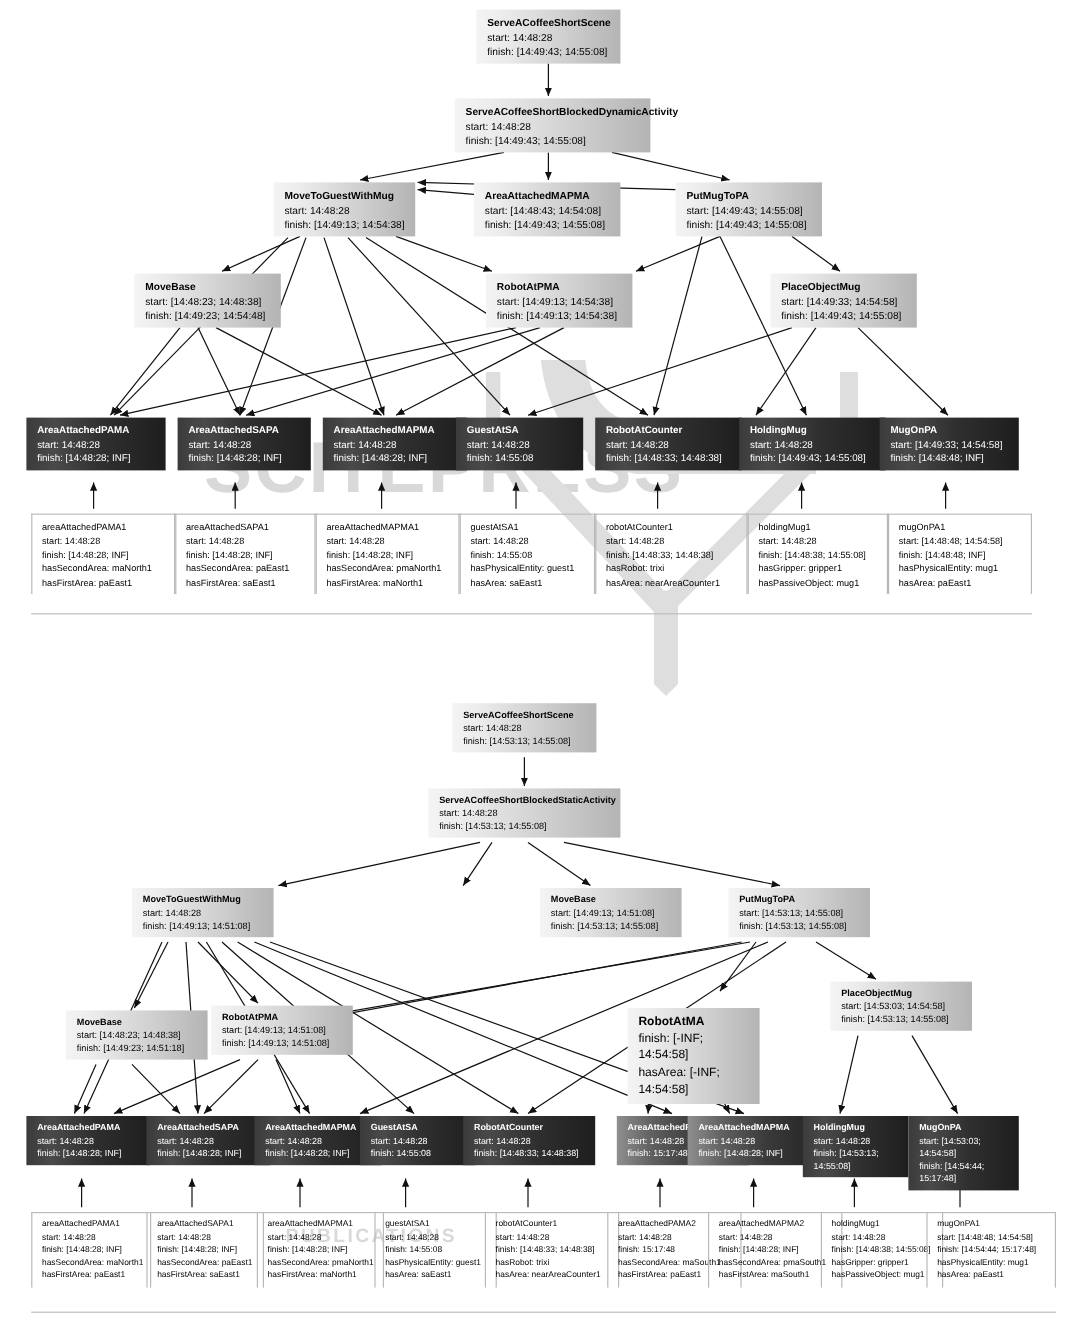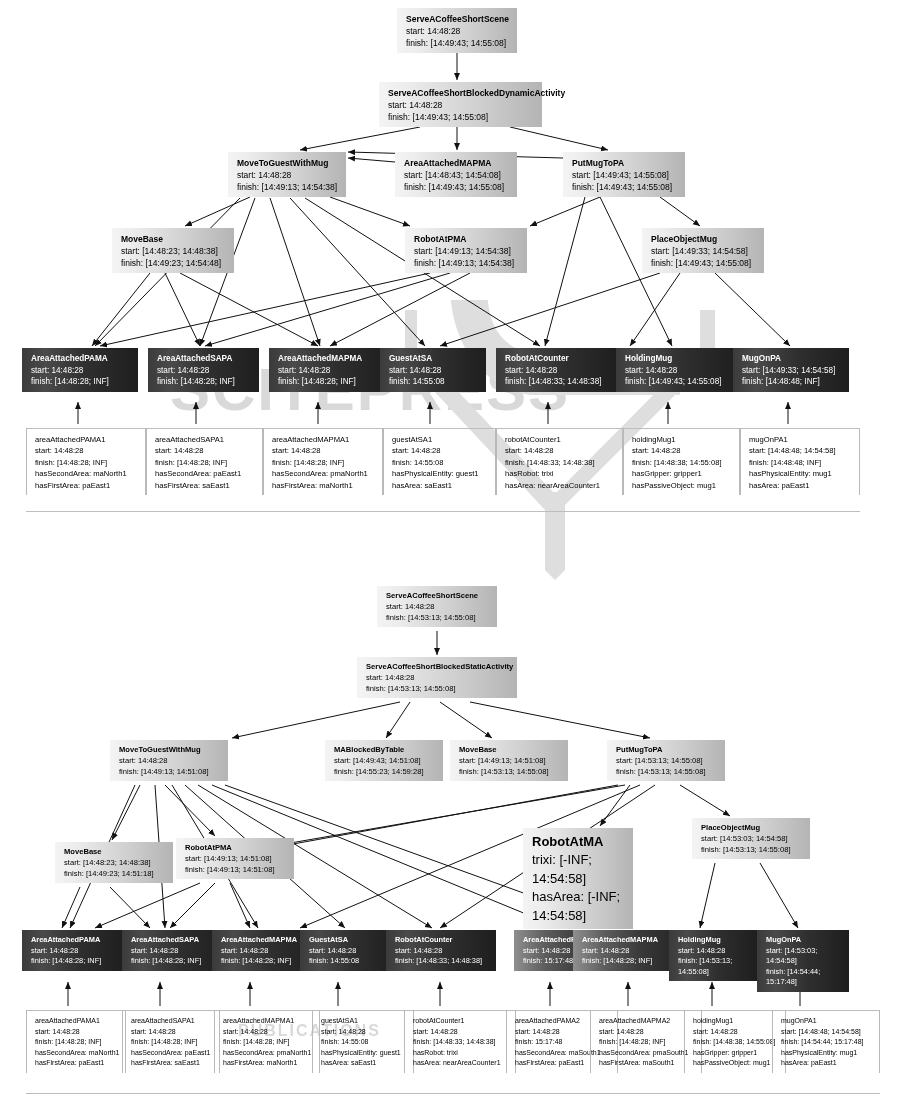--- a/index.html
+++ b/index.html
@@ -344,38 +344,33 @@
   <div class="node" style="left:357px;top:97px;width:160px;font-size:7.6px;">
     <span class="ttl">ServeACoffeeShortBlockedStaticActivity</span>
     <span class="ln">start: 14:48:28</span>
     <span class="ln">finish: [14:53:13; 14:55:08]</span>
   </div>
   <div class="node" style="left:110px;top:180px;width:118px;font-size:7.6px;">
     <span class="ttl">MoveToGuestWithMug</span>
     <span class="ln">start: 14:48:28</span>
     <span class="ln">finish: [14:49:13; 14:51:08]</span>
   </div>
-  <div class="node" style="left:325px;top:180px;width:118px;font-size:7.6px;">
-    <span class="ttl">MABlockedByTable</span>
-    <span class="ln">start: [14:49:43; 14:51:08]</span>
-    <span class="ln">finish: [14:55:23; 14:59:28]</span>
-  </div>
   <div class="node" style="left:450px;top:180px;width:118px;font-size:7.6px;">
     <span class="ttl">MoveBase</span>
     <span class="ln">start: [14:49:13; 14:51:08]</span>
     <span class="ln">finish: [14:53:13; 14:55:08]</span>
   </div>
   <div class="node" style="left:607px;top:180px;width:118px;font-size:7.6px;">
     <span class="ttl">PutMugToPA</span>
     <span class="ln">start: [14:53:13; 14:55:08]</span>
     <span class="ln">finish: [14:53:13; 14:55:08]</span>
   </div>
-  <div class="node" style="left:523px;top:268px;width:110px;font-size:13px;">
+  <div class="node" style="left:523px;top:280px;width:110px;font-size:10px;">
     <span class="ttl">RobotAtMA</span>
-    <span class="ln">trixi: [-INF; 14:54:58]</span>
+    <span class="ln">finish: [-INF; 14:54:58]</span>
     <span class="ln">hasArea: [-INF; 14:54:58]</span>
   </div>
   <div class="node" style="left:692px;top:258px;width:118px;font-size:7.6px;">
     <span class="ttl">PlaceObjectMug</span>
     <span class="ln">start: [14:53:03; 14:54:58]</span>
     <span class="ln">finish: [14:53:13; 14:55:08]</span>
   </div>
   <div class="node" style="left:55px;top:282px;width:118px;font-size:7.6px;">
     <span class="ttl">MoveBase</span>
     <span class="ln">start: [14:48:23; 14:48:38]</span>

